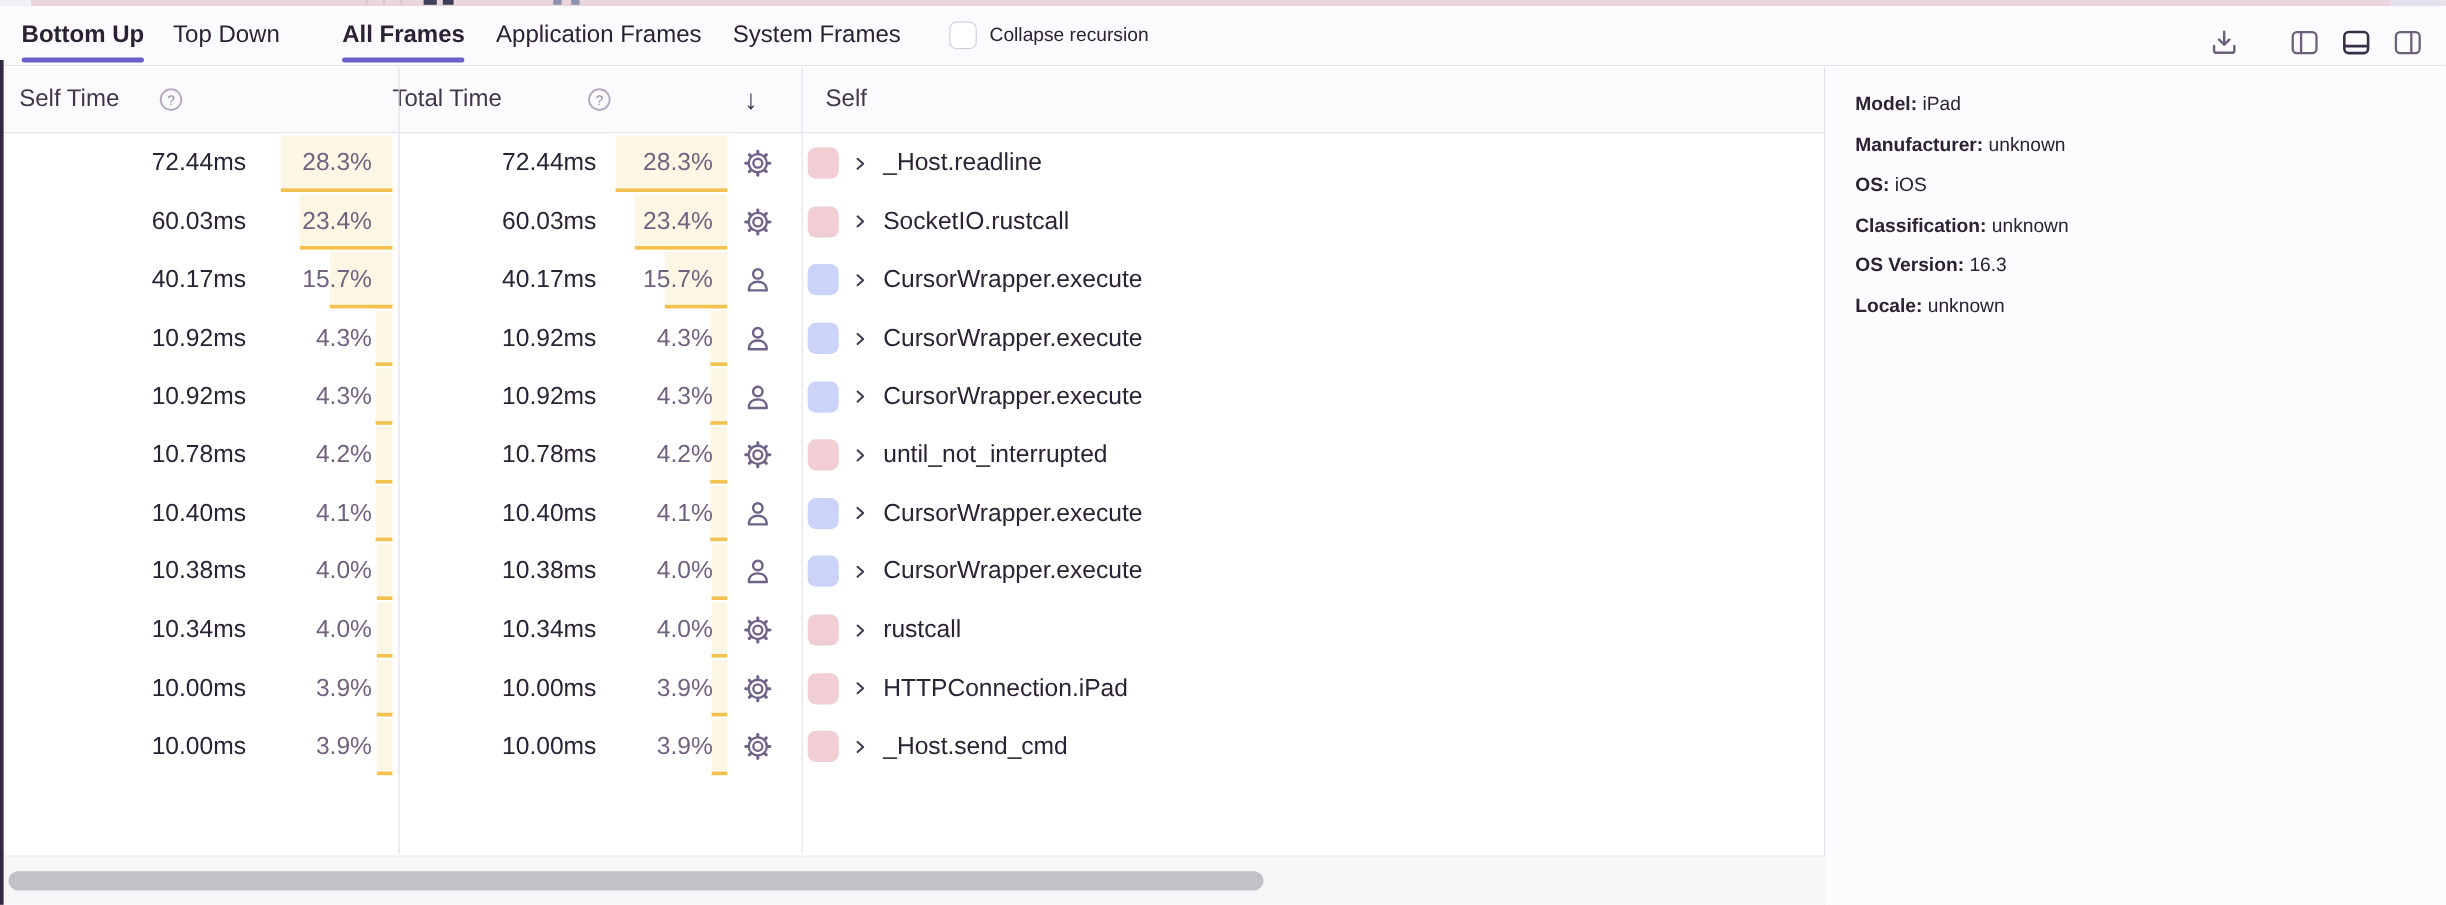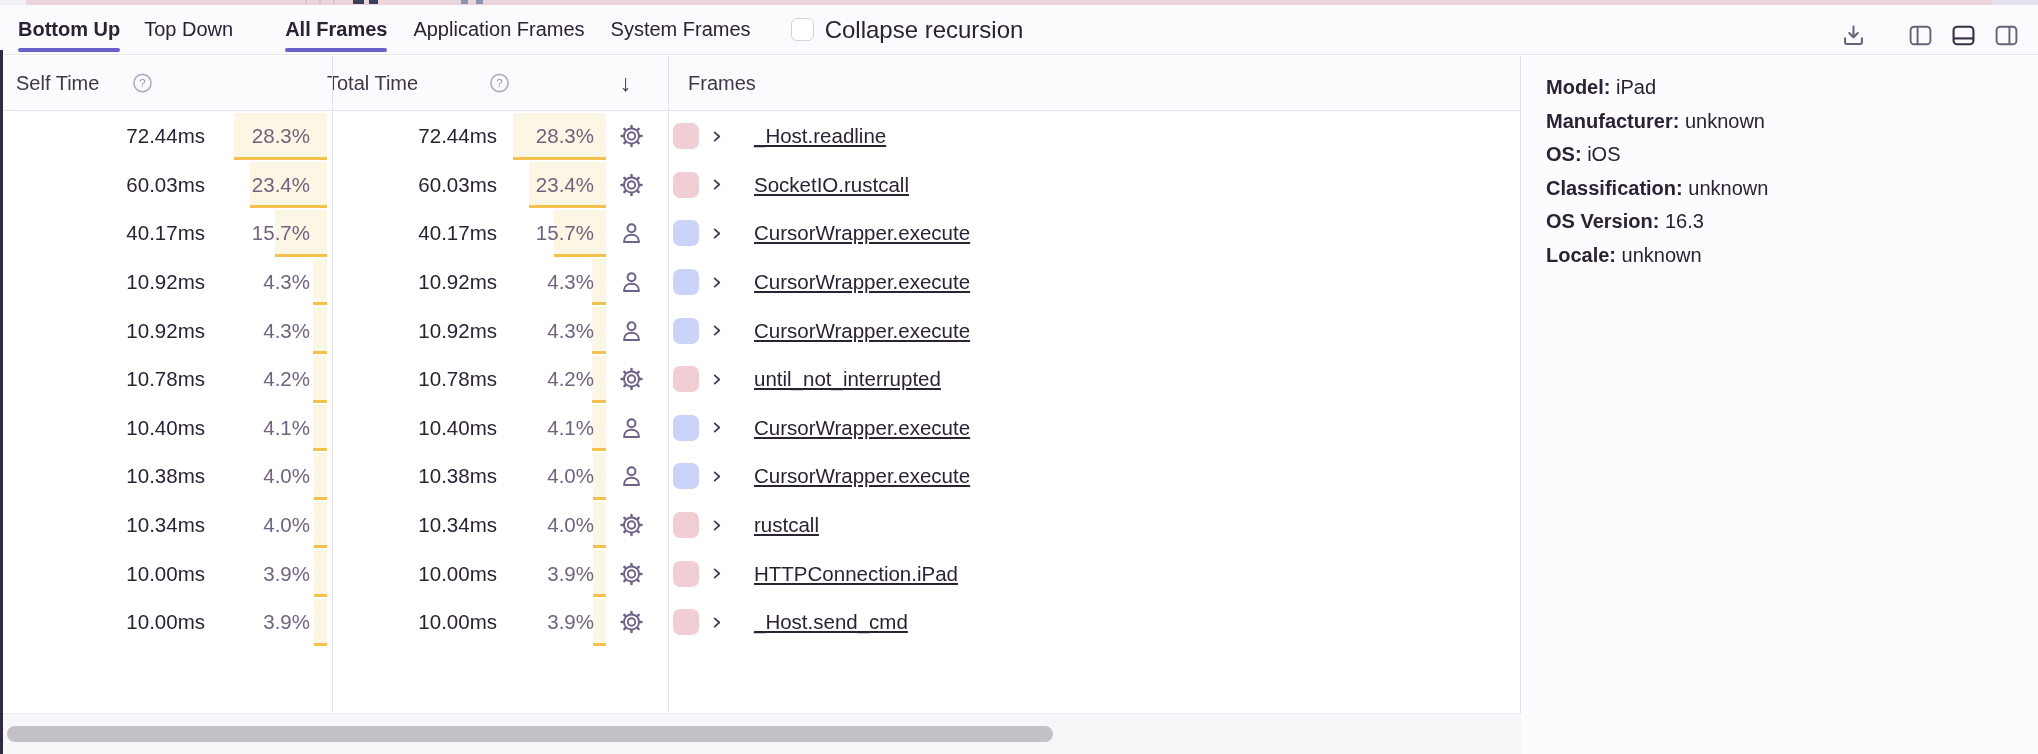--- a/index.html
+++ b/index.html
@@ -22,21 +22,21 @@
   .toolbar{position:absolute;left:0;top:5px;width:2038px;height:50px;background:#fbfafc;
     border-bottom:1px solid #e8e4eb;display:flex;align-items:stretch;padding-left:18px;}
   .tabgroup{display:flex;align-items:stretch;}
   #view-tabs{gap:24px;margin-right:40px;}
   #frame-tabs{gap:26px;margin-left:12px;}
   .tab{position:relative;display:flex;align-items:center;font-size:20px;color:var(--text);cursor:default;white-space:nowrap;}
   .tab.active{font-weight:700;}
   .tab.active::after{content:"";position:absolute;left:0;right:0;bottom:2px;height:4px;border-radius:2px;background:var(--accent);}
   .collapse{display:flex;align-items:center;gap:11px;margin-left:40px;}
   .checkbox{width:23px;height:23px;border:1.5px solid #d6cfdd;border-radius:6px;background:#fff;}
-  .collapse-label{font-size:24px;}
+  .collapse-label{font-size:16px;}
   .toolbar-icons{position:absolute;right:18px;top:5px;height:50px;display:flex;align-items:center;color:#6b6079;}
   .ticon{width:27px;height:27px;display:block;}
   .ticon.active{color:#3a3046;}
   .icon-gap{width:40px;}
   .icon-sm-gap{width:16px;}
   
   .table-header{position:absolute;left:0;top:56px;width:1521px;height:55px;background:#fbfafc;
     border-bottom:1px solid #e6e2ea;font-size:20px;color:#40364a;}
   .th{position:absolute;top:50%;transform:translateY(-50%);white-space:nowrap;}
   .help{position:absolute;top:50%;transform:translateY(-50%);width:21px;height:21px;}
@@ -60,29 +60,29 @@
   .total .pct{right:74px;}
   .pct-bar{position:absolute;top:1px;bottom:1px;background:var(--bar-fill);border-bottom:3px solid var(--bar-edge);z-index:1;}
   .self .pct-bar{right:5px;}
   .total .pct-bar{right:62px;}
   .type-icon{position:absolute;right:23px;top:50%;transform:translateY(-50%);width:27px;height:27px;color:#6f6287;z-index:2;}
   .type-icon svg{display:block;}
   .chip{width:26px;height:26px;border-radius:7px;flex:none;}
   .chip.system{background:var(--system-chip);}
   .chip.application{background:var(--application-chip);}
   .chev{margin-left:10px;flex:none;display:flex;color:#453a54;}
-  .fname{margin-left:30px;font-size:20.5px;color:var(--text);white-space:nowrap;text-decoration:underline;}
+  .fname{margin-left:12px;font-size:20.5px;color:var(--text);white-space:nowrap;}
   
   .scroll-area{position:absolute;left:0;top:713px;width:1521px;height:41px;background:#f7f6f8;border-top:1px solid #eceaf0;}
   .thumb{position:absolute;left:7px;top:50%;transform:translateY(-50%);width:1046px;height:16px;border-radius:8px;background:#c3c1c7;}
   
   .panel{position:absolute;left:1521px;top:56px;width:517px;height:698px;background:#fcfbfd;}
   .panel-header{height:55px;border-bottom:1px solid #e6e2ea;display:flex;align-items:stretch;
     padding-left:25px;gap:22px;background:#fbfafc;}
-  .panel-body{padding:15px 20px 0 25px;font-size:20px;line-height:33.5px;color:var(--text);}
+  .panel-body{padding:15px 20px 0 25px;font-size:16px;line-height:33.5px;color:var(--text);}
   .field .flabel{font-weight:700;}
 </style>
 </head>
 <body>
 
 <div class="minimap">
   <div class="mm-seg" style="left:0;width:26px;background:#f3f1f7;"></div>
   <div class="mm-seg" style="right:0;width:46px;background:#e4e1ed;"></div>
   <div class="mm-mark" style="left:353px;width:11px;background:#3c3f57;"></div>
   <div class="mm-mark" style="left:369px;width:9px;background:#3c3f57;"></div>
@@ -156,21 +156,21 @@
       </svg>
   </span>
   <span class="th" style="left:327px;text-align:right;">Total Time</span>
   <span class="help" style="left:489px;">
     <svg viewBox="0 0 20 20" width="21" height="21">
         <circle cx="10" cy="10" r="8.2" fill="none" stroke="#b7abc4" stroke-width="1.5"></circle>
         <text x="10" y="14" font-size="11" text-anchor="middle" fill="#9a8dab" font-family="Liberation Sans, sans-serif">?</text>
       </svg>
   </span>
   <span class="th sort" style="left:620px;">↓</span>
-  <span class="th" style="left:688px;">Frames</span>
+  <span class="th" style="left:688px;">Self</span>
 </div>
 
 <div class="rows" id="rows">
   <div class="row">
     <div class="cell self">
       <div class="pct-bar" style="width: 93.39px;"></div>
       <span class="time">72.44ms</span>
       <span class="pct">28.3%</span>
     </div>
     <div class="cell total">

